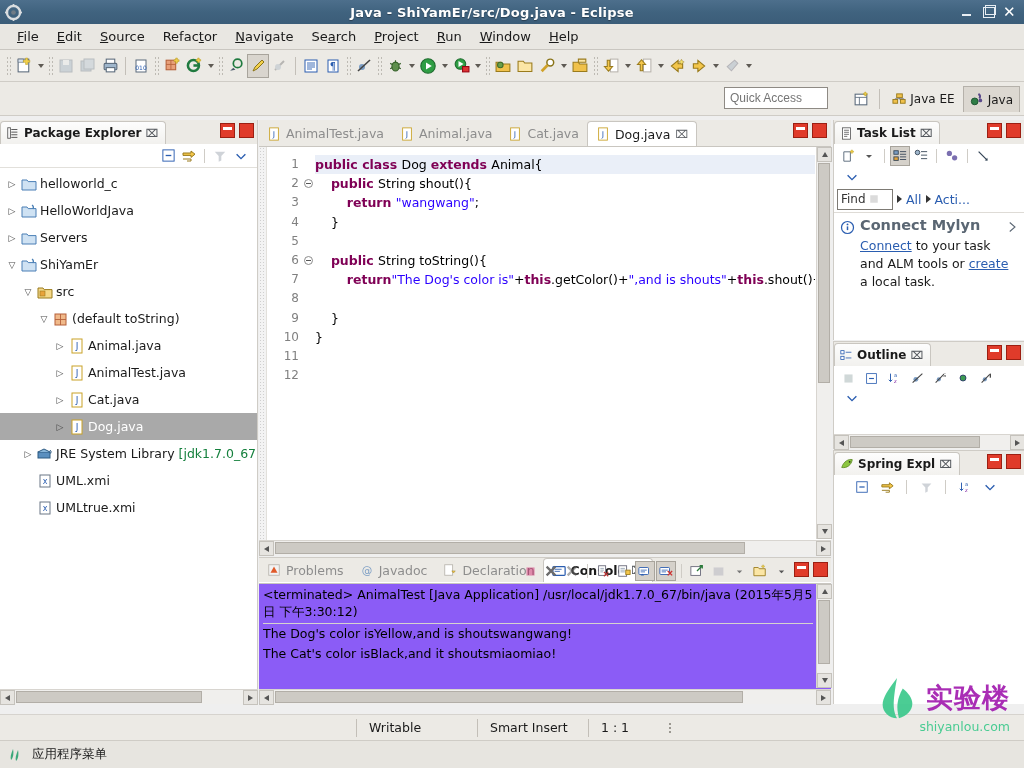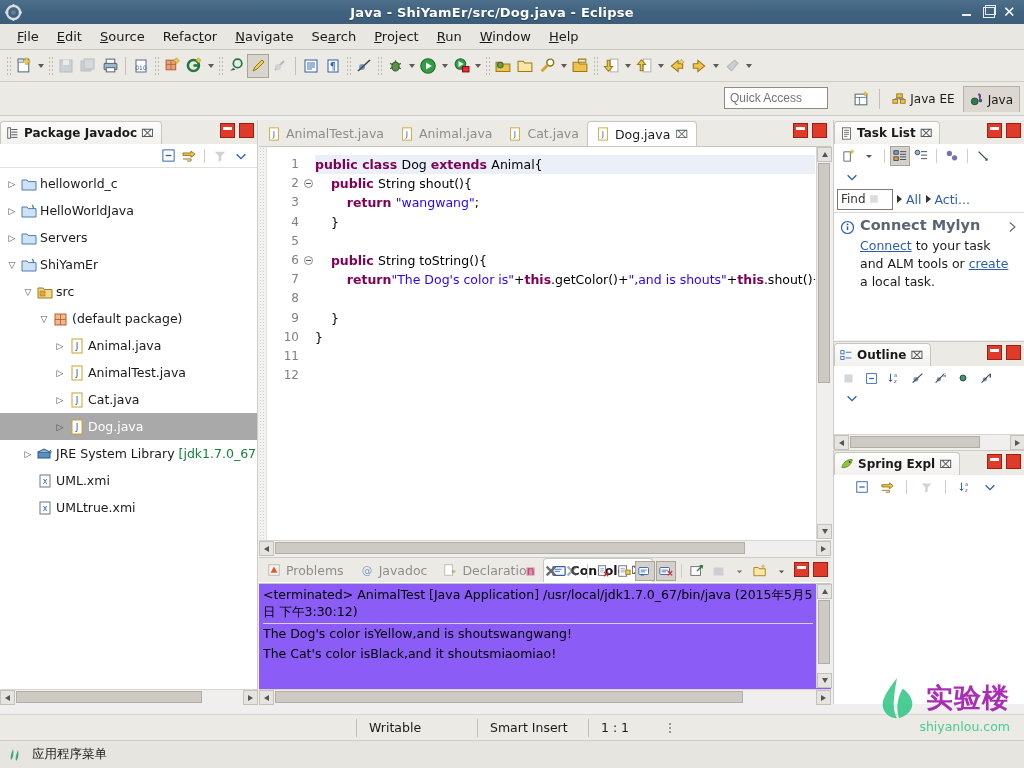--- a/index.html
+++ b/index.html
@@ -469,21 +469,21 @@
     </div>
   </div>
 
   <div class="panel" style="left:0; top:120px; width:258px; height:584px; border-right:1px solid #cfccc6;">
     <div class="panel-tabbar">
       <div class="vtab">
         <svg width="14" height="14" viewBox="0 0 16 16">
           <rect x="2" y="2" width="3" height="12" fill="#fff" stroke="#555"></rect>
           <path d="M6 4h7M6 7h7M6 10h7M6 13h7" stroke="#555" stroke-width="1.1"></path>
         </svg>
-        <span>Package Javadoc</span>
+        <span>Package Explorer</span>
         <span class="xclose">⌧</span>
       </div>
       <div class="panel-ctl">
         <div class="ctl-btn ctl-min"></div>
         <div class="ctl-btn"><span></span></div>
       </div>
     </div>
     <div class="panel-toolbar" style="justify-content:flex-end; padding-right:6px; background:#fff;">
       <div class="ptbtn">
         <svg width="15" height="15" viewBox="0 0 16 16">
@@ -571,21 +571,21 @@
         <div class="trow" style="padding-left: 36px;">
           <span class="tarrow">▽</span>
           <span class="tico">
             <span style="display: inline-flex; align-items: center;">
               <svg width="16" height="16" viewBox="0 0 16 16">
                 <rect x="2" y="3" width="11" height="11" fill="#f0b98a" stroke="#b5613a"></rect>
                 <path d="M2 8.5h11M7.5 3v11" stroke="#b5613a" stroke-width=".9"></path>
               </svg>
             </span>
           </span>
-          <span class="tlabel">(default package)</span>
+          <span class="tlabel">(default toString)</span>
         </div>
         <div class="trow" style="padding-left: 52px;">
           <span class="tarrow">▷</span>
           <span class="tico">
             <span style="display: inline-flex; align-items: center;">
               <svg width="16" height="16" viewBox="0 0 16 16">
                 <rect x="3" y="1" width="10" height="14" fill="#fff" stroke="#c9a227"></rect>
                 <text x="8" y="11" font-size="9" text-anchor="middle" fill="#2a5db0" font-family="DejaVu Sans">J</text>
               </svg>
             </span>

